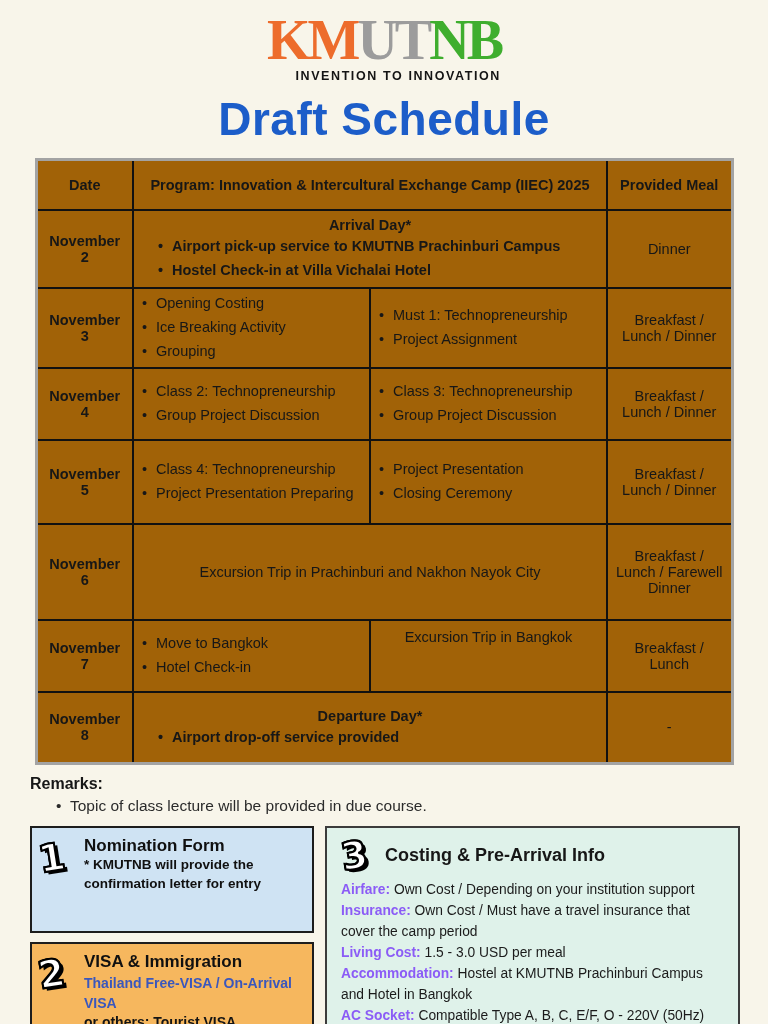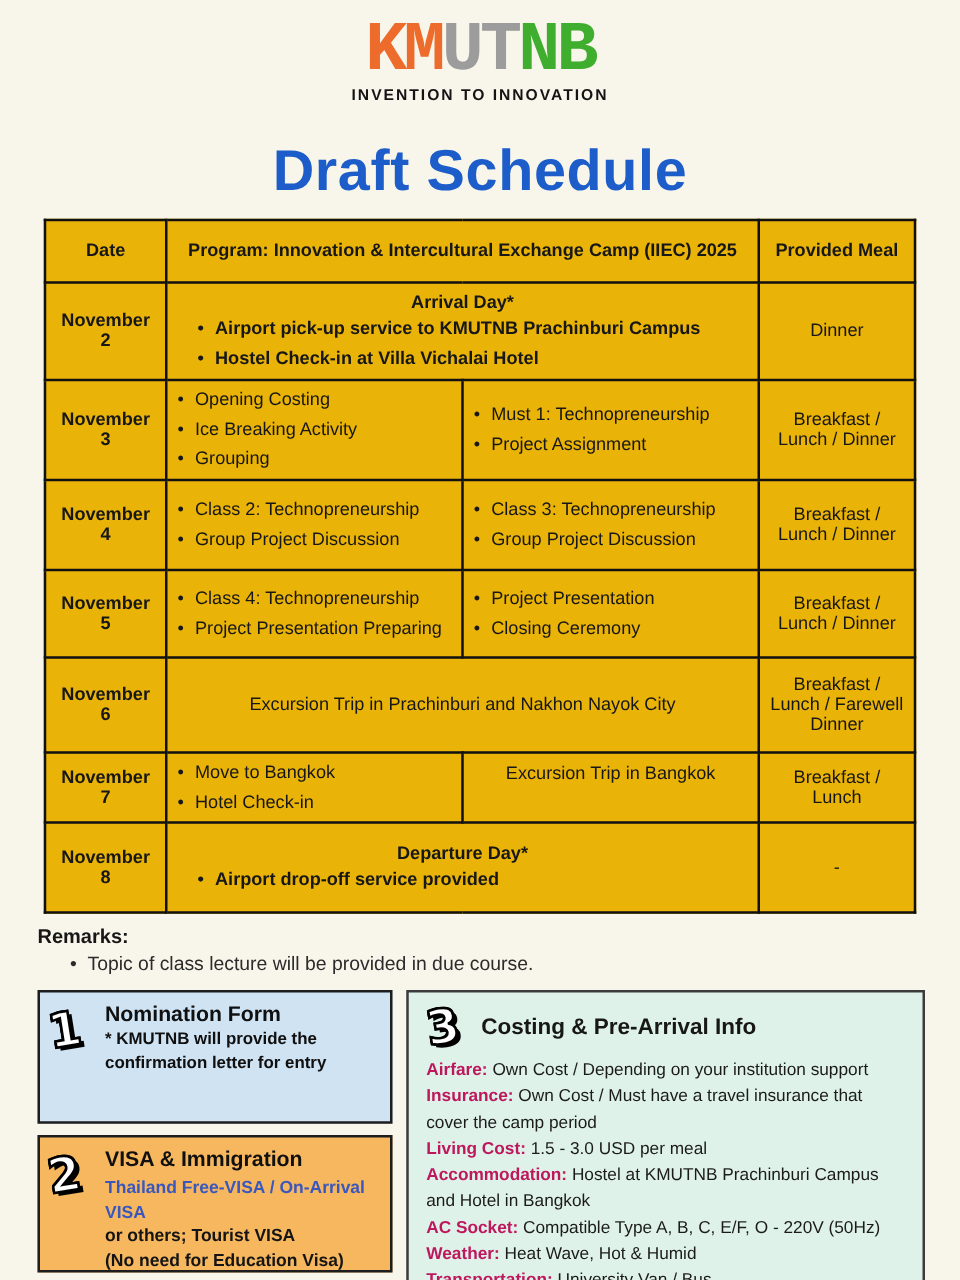--- a/index.html
+++ b/index.html
@@ -7,51 +7,51 @@
   body {
     background:#f8f5ea;
     font-family:"Liberation Sans", sans-serif;
     color:#171717;
     overflow:hidden;
   }
   
   .header { text-align:center; padding-top:12px; }
   .logo-block { display:inline-block; line-height:1; }
   .logo-text {
-    font-family:Liberation Mono, monospace;
+    font-family:Liberation Serif, serif;
     font-size:56px; font-weight:900; letter-spacing:-3px; line-height:1;
   }
   .logo-orange { color:#ED6C2C; }
   .logo-gray   { color:#9C9C9C; }
   .logo-green  { color:#3FAE2E; }
   .tagline {
     text-align:right; font-size:12.5px; font-weight:700;
     letter-spacing:1.6px; color:#141414; margin-top:2px;
   }
   .page-title {
     text-align:center; color:#1c5dc9; font-weight:700;
-    font-size:46px; margin-top:24px; letter-spacing:0.5px;
+    font-size:46px; margin-top:8px; letter-spacing:0.5px;
   }
   
   table.schedule {
     width:696px; margin:12px auto 0 auto;
     border-collapse:collapse; table-layout:fixed;
-    border:1px solid #a3a3a3;
-    background:#eab308;
+    border:3px solid #a3a3a3;
+    background:#a16207;
   }
   table.schedule td, table.schedule th {
     border:2.5px solid #111; vertical-align:middle;
     font-size:14.5px; padding:4px 8px;
   }
   th.h-date, th.h-meal { font-size:15px; font-weight:700; text-align:center; }
   th.h-program { font-size:15px; font-weight:700; text-align:center; }
   tr.hrow { height:50px; }
   tr.r-nov2 { height:78px; } tr.r-nov3 { height:80px; }
-  tr.r-nov4 { height:72px; } tr.r-nov5 { height:70px; }
-  tr.r-nov6 { height:76px; } tr.r-nov7 { height:56px; }
+  tr.r-nov4 { height:72px; } tr.r-nov5 { height:84px; }
+  tr.r-nov6 { height:96px; } tr.r-nov7 { height:72px; }
   tr.r-nov8 { height:72px; }
   td.date-cell { font-weight:700; text-align:center; padding:4px 2px; }
   td.meal-cell { text-align:center; padding:4px 10px; }
   .bullets { display:flex; flex-direction:column; gap:5px; }
   .bullet { position:relative; padding-left:14px; line-height:1.3; }
   .bullet::before { content:"\2022"; position:absolute; left:0; top:0; }
   .row-heading { text-align:center; font-weight:700; margin-bottom:4px; }
   .bold-content .bullet, .bold-content .row-heading { font-weight:700; }
   td.center-cell { text-align:center; }
   td.subcell { padding:6px 8px 6px 12px; }
@@ -77,21 +77,21 @@
   }
   .box-title { font-size:17px; font-weight:700; color:#101010; }
   .box-body { font-size:13.5px; line-height:1.45; color:#1b1b1b; margin-top:2px; }
   .box-note { font-size:13.5px; line-height:1.4; font-weight:700; color:#101010; }
   .visa-highlight { font-size:14px; font-weight:700; color:#3A57BD; margin-top:2px; line-height:1.4; }
   .visa-bold { font-size:14px; font-weight:700; color:#141414; line-height:1.4; }
   .costing-title-row { display:flex; align-items:center; gap:10px; margin-bottom:6px; }
   .costing-title-row .badge-num { padding-top:0; }
   .costing-title { font-size:18px; font-weight:700; }
   .costing-items p { font-size:13.8px; line-height:1.52; color:#1b1b1b; }
-  .costing-items b { color:#be185d; }
+  .costing-items b { color:#8b5cf6; }
 </style>
 </head>
 <body>
 
 <div class="header">
   <div class="logo-block">
     <div class="logo-text">
       <span class="logo-orange">KM</span><span class="logo-gray">UT</span><span class="logo-green">NB</span>
     </div>
     <div class="tagline">INVENTION TO INNOVATION</div>

